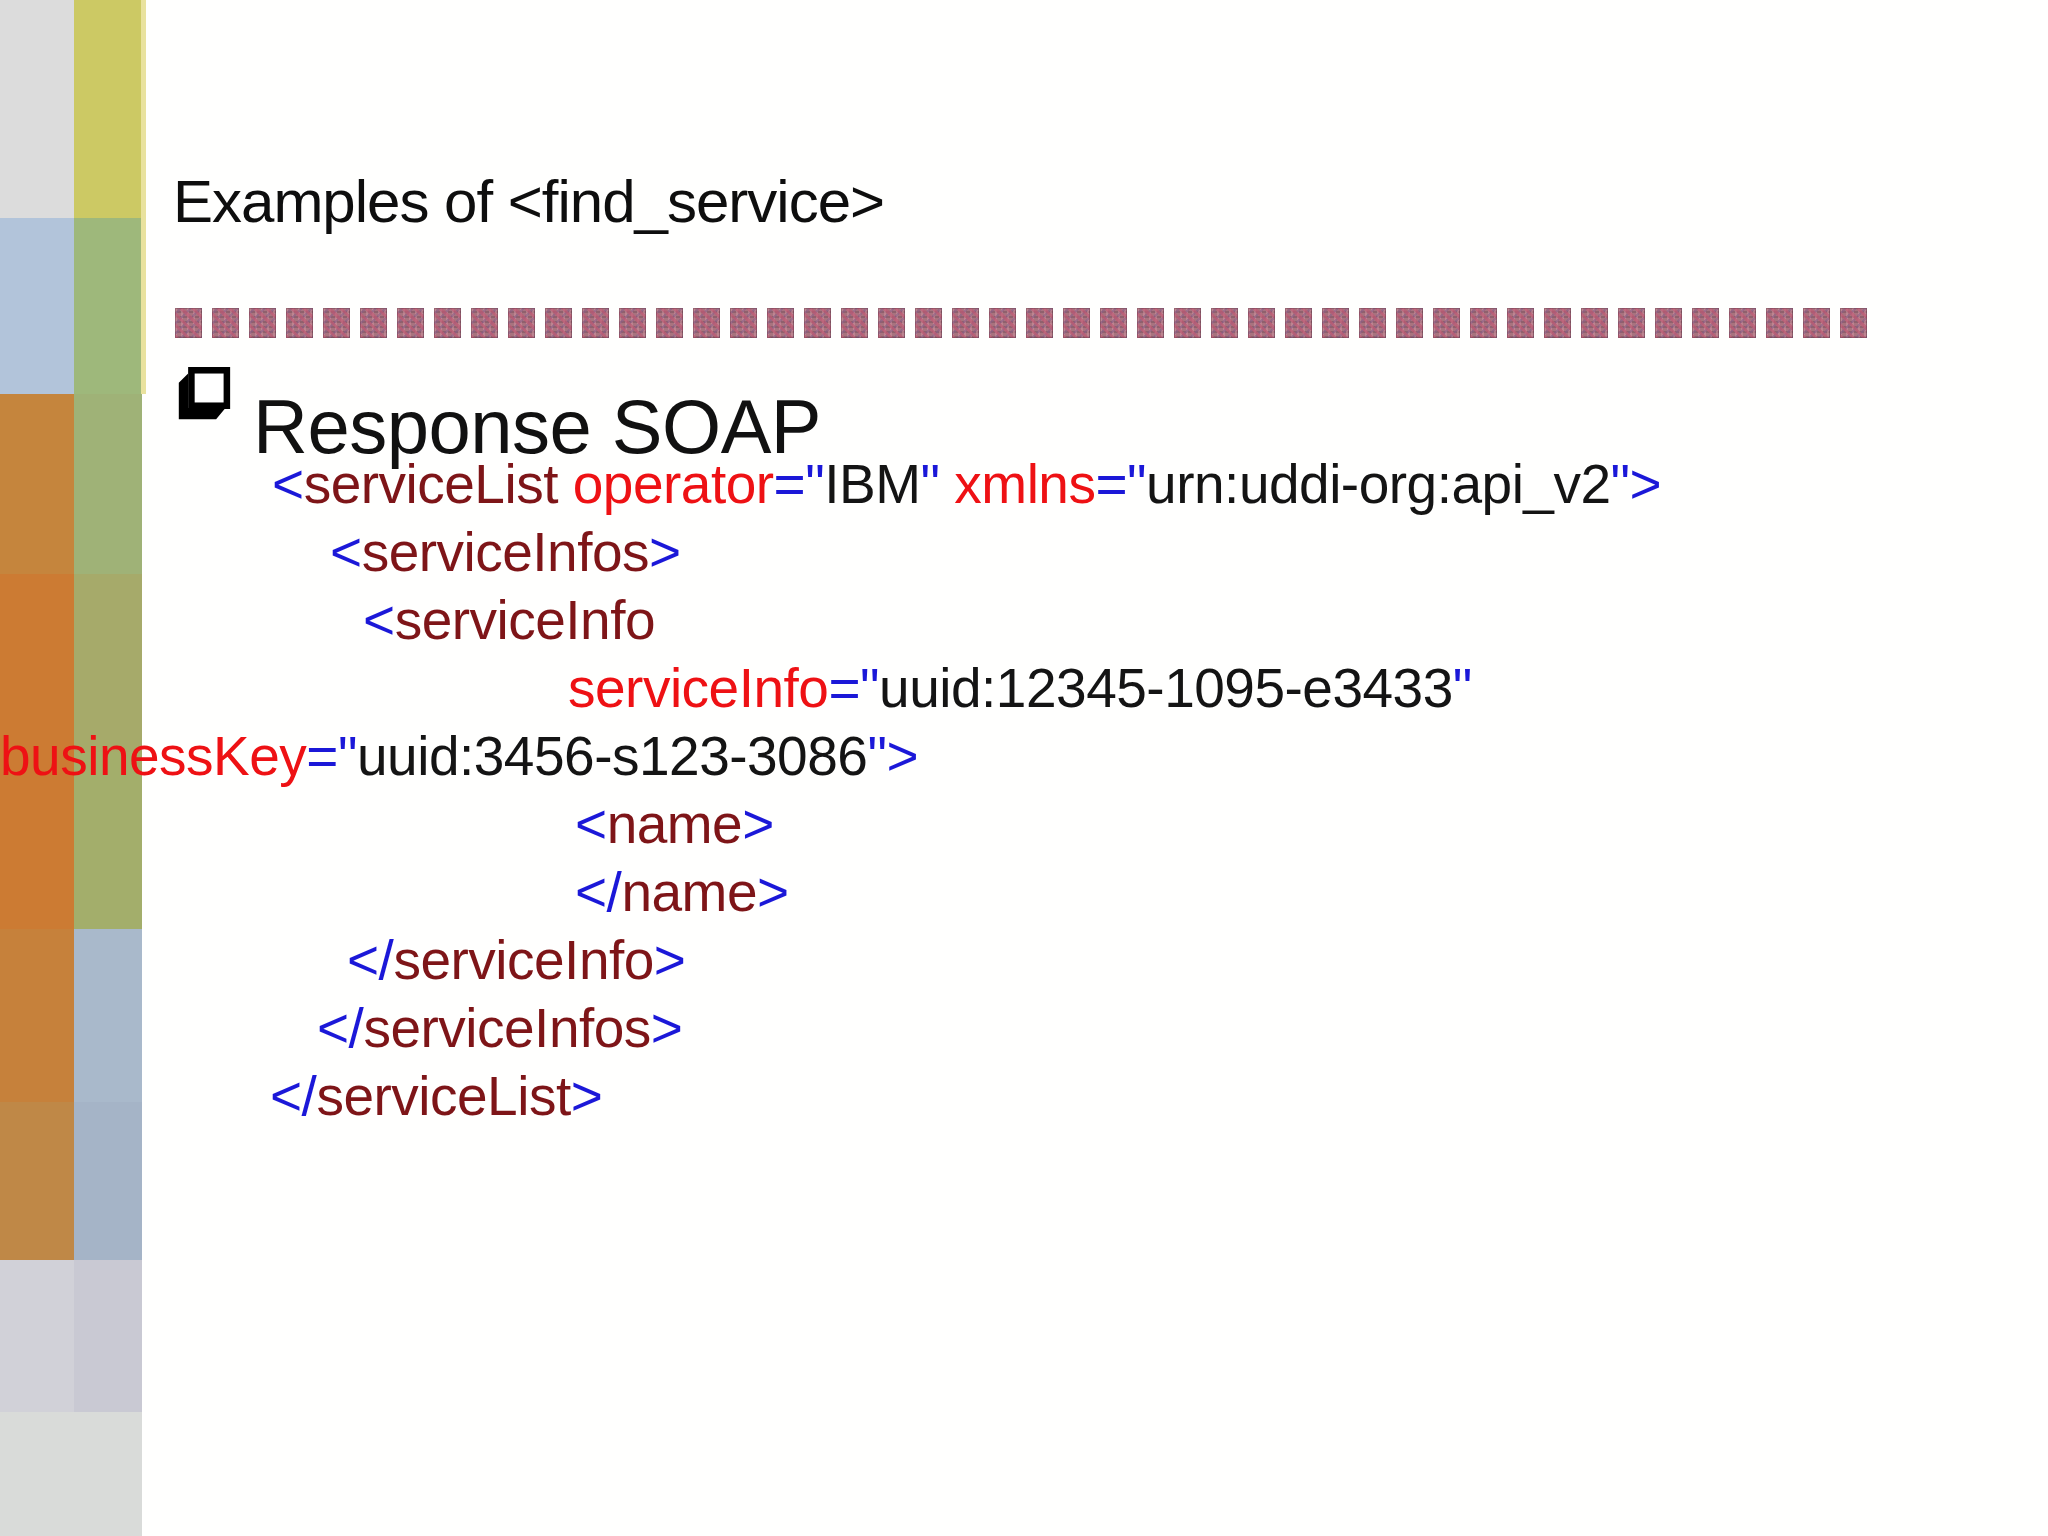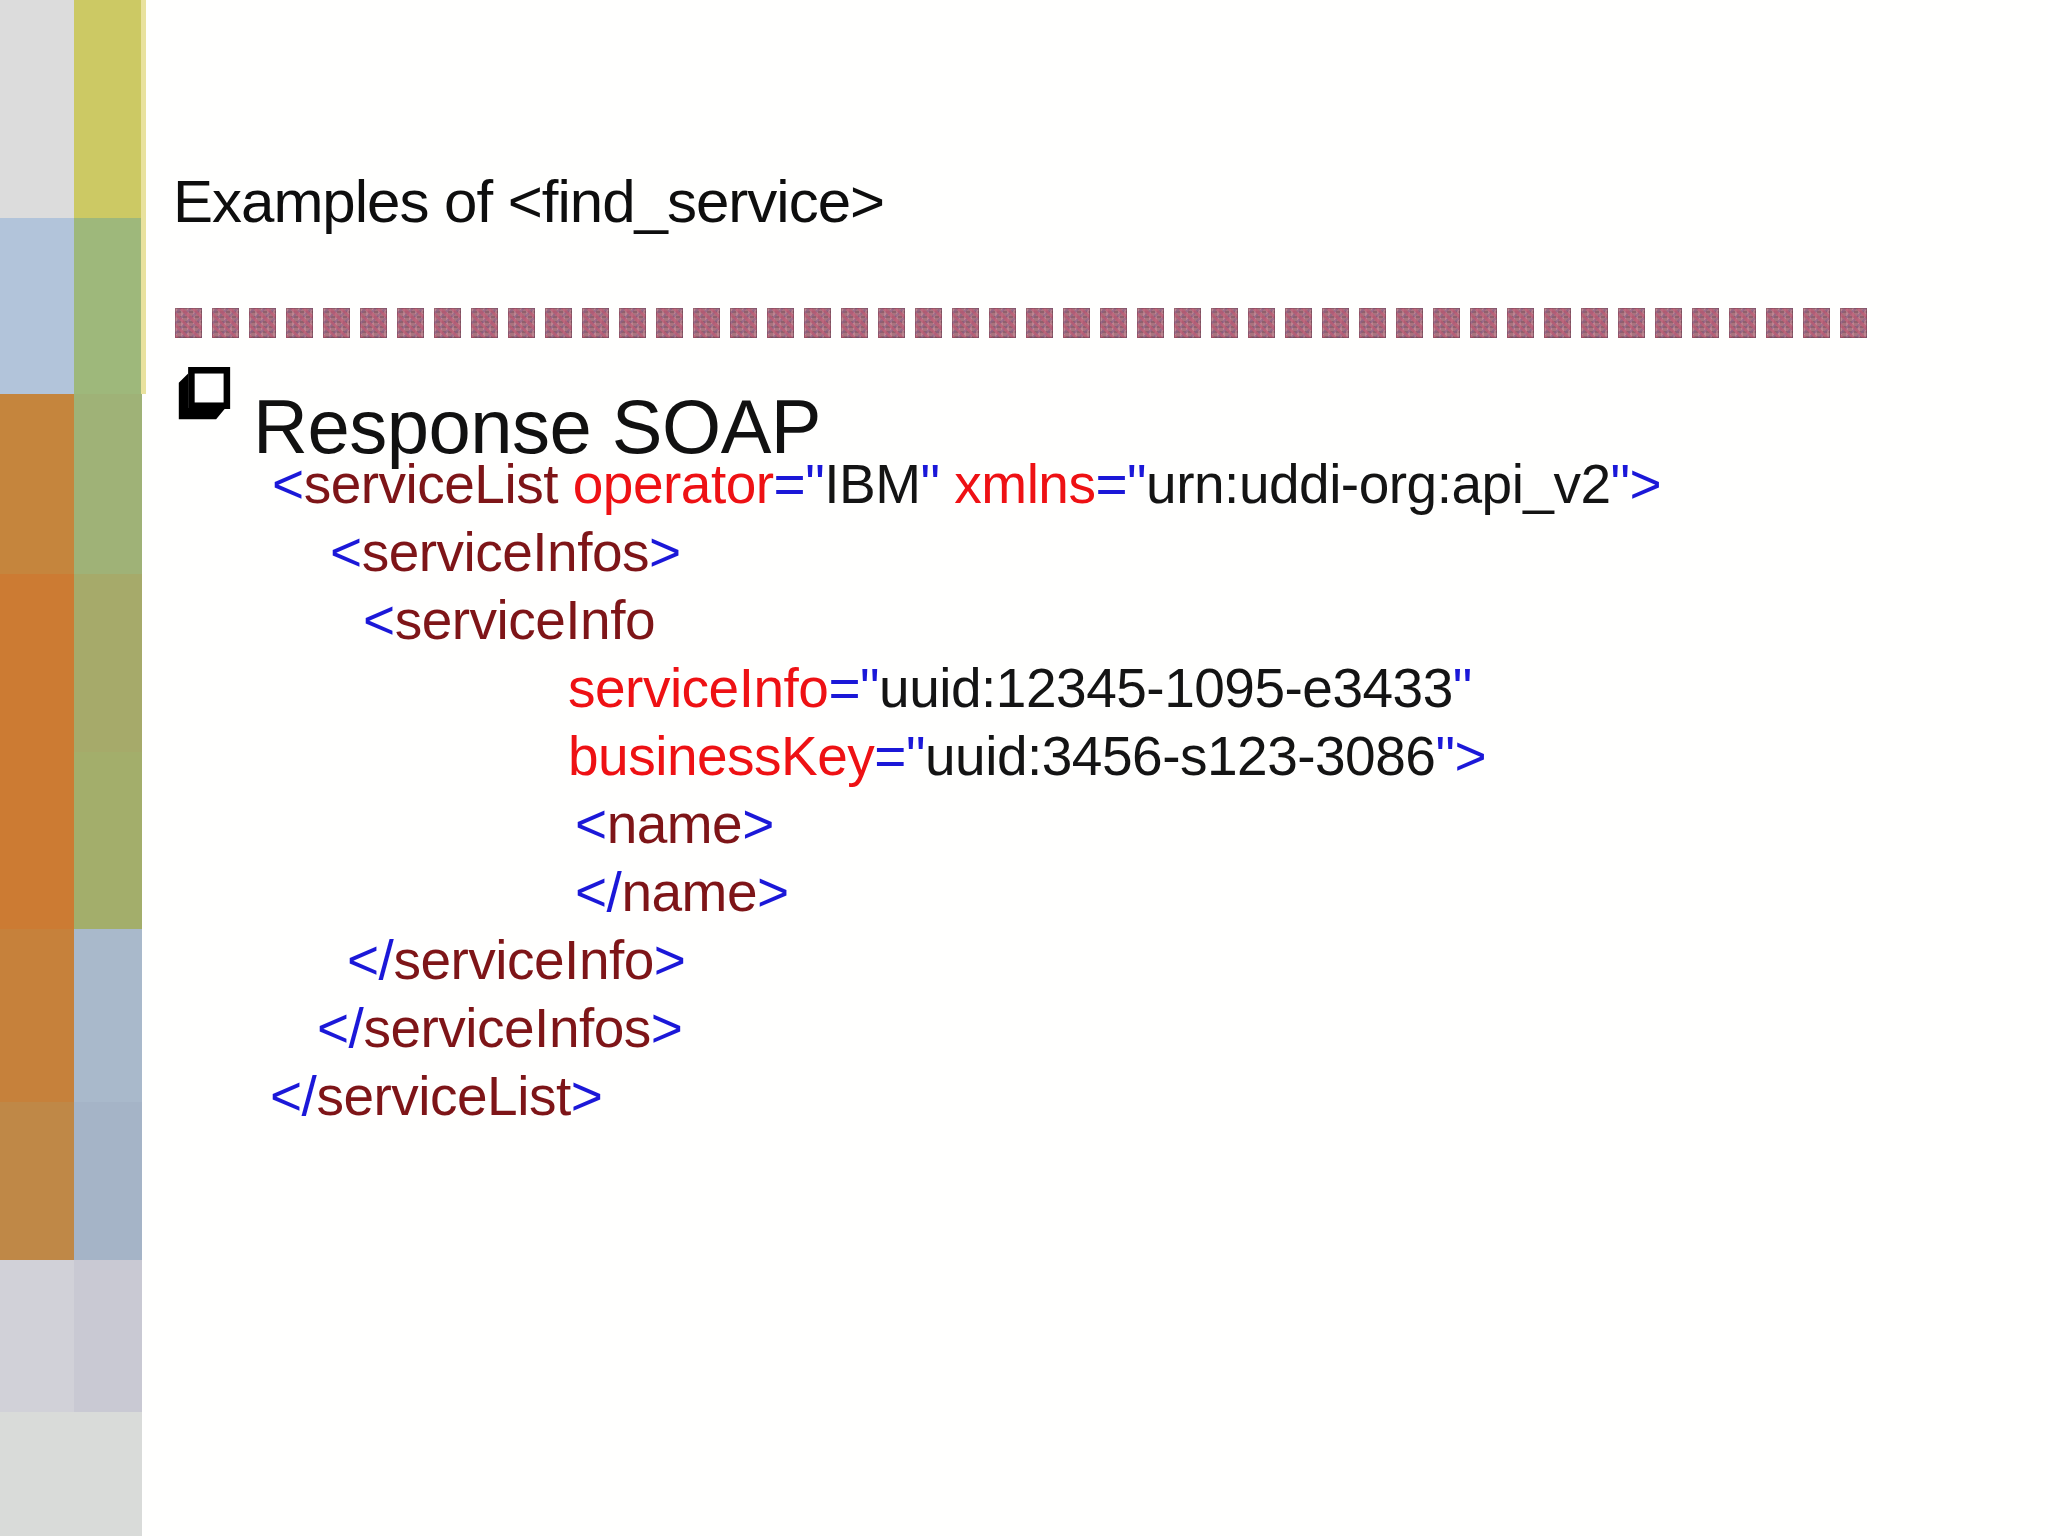--- a/index.html
+++ b/index.html
@@ -150,21 +150,21 @@
     <path d="M13 7 L13 44 L53 44 L43 56 L3 56 L3 17 Z" fill="#000000"></path>
     <rect x="16.5" y="3.5" width="38" height="38" fill="#ffffff" stroke="#000000" stroke-width="7"></rect>
   </svg>
   <div class="bullet-label">Response SOAP</div>
 
   <div class="code" id="code">
       <div class="code-line" style="padding-left: 272px;"><span style="color: rgb(27, 24, 216);">&lt;</span><span style="color: rgb(126, 21, 24);">serviceList</span><span style="color: rgb(20, 20, 20);"> </span><span style="color: rgb(238, 17, 20);">operator</span><span style="color: rgb(27, 24, 216);">="</span><span style="color: rgb(20, 20, 20);">IBM</span><span style="color: rgb(27, 24, 216);">" </span><span style="color: rgb(238, 17, 20);">xmlns</span><span style="color: rgb(27, 24, 216);">="</span><span style="color: rgb(20, 20, 20);">urn:uddi-org:api_v2</span><span style="color: rgb(27, 24, 216);">"&gt;</span></div>
       <div class="code-line" style="padding-left: 330px;"><span style="color: rgb(27, 24, 216);">&lt;</span><span style="color: rgb(126, 21, 24);">serviceInfos</span><span style="color: rgb(27, 24, 216);">&gt;</span></div>
       <div class="code-line" style="padding-left: 363px;"><span style="color: rgb(27, 24, 216);">&lt;</span><span style="color: rgb(126, 21, 24);">serviceInfo</span></div>
       <div class="code-line" style="padding-left: 568px;"><span style="color: rgb(238, 17, 20);">serviceInfo</span><span style="color: rgb(27, 24, 216);">="</span><span style="color: rgb(20, 20, 20);">uuid:12345-1095-e3433</span><span style="color: rgb(27, 24, 216);">"</span></div>
-      <div class="code-line" style="padding-left: 568px; text-align: center;"><span style="color: rgb(238, 17, 20);">businessKey</span><span style="color: rgb(27, 24, 216);">="</span><span style="color: rgb(20, 20, 20);">uuid:3456-s123-3086</span><span style="color: rgb(27, 24, 216);">"&gt;</span></div>
+      <div class="code-line" style=" text-align: center;"><span style="color: rgb(238, 17, 20);">businessKey</span><span style="color: rgb(27, 24, 216);">="</span><span style="color: rgb(20, 20, 20);">uuid:3456-s123-3086</span><span style="color: rgb(27, 24, 216);">"&gt;</span></div>
       <div class="code-line" style="padding-left: 575px;"><span style="color: rgb(27, 24, 216);">&lt;</span><span style="color: rgb(126, 21, 24);">name</span><span style="color: rgb(27, 24, 216);">&gt;</span></div>
       <div class="code-line" style="padding-left: 575px;"><span style="color: rgb(27, 24, 216);">&lt;/</span><span style="color: rgb(126, 21, 24);">name</span><span style="color: rgb(27, 24, 216);">&gt;</span></div>
       <div class="code-line" style="padding-left: 347px;"><span style="color: rgb(27, 24, 216);">&lt;/</span><span style="color: rgb(126, 21, 24);">serviceInfo</span><span style="color: rgb(27, 24, 216);">&gt;</span></div>
       <div class="code-line" style="padding-left: 317px;"><span style="color: rgb(27, 24, 216);">&lt;/</span><span style="color: rgb(126, 21, 24);">serviceInfos</span><span style="color: rgb(27, 24, 216);">&gt;</span></div>
       <div class="code-line" style="padding-left: 270px;"><span style="color: rgb(27, 24, 216);">&lt;/</span><span style="color: rgb(126, 21, 24);">serviceList</span><span style="color: rgb(27, 24, 216);">&gt;</span></div>
     </div>
 
 </div>
 
 </body></html>

